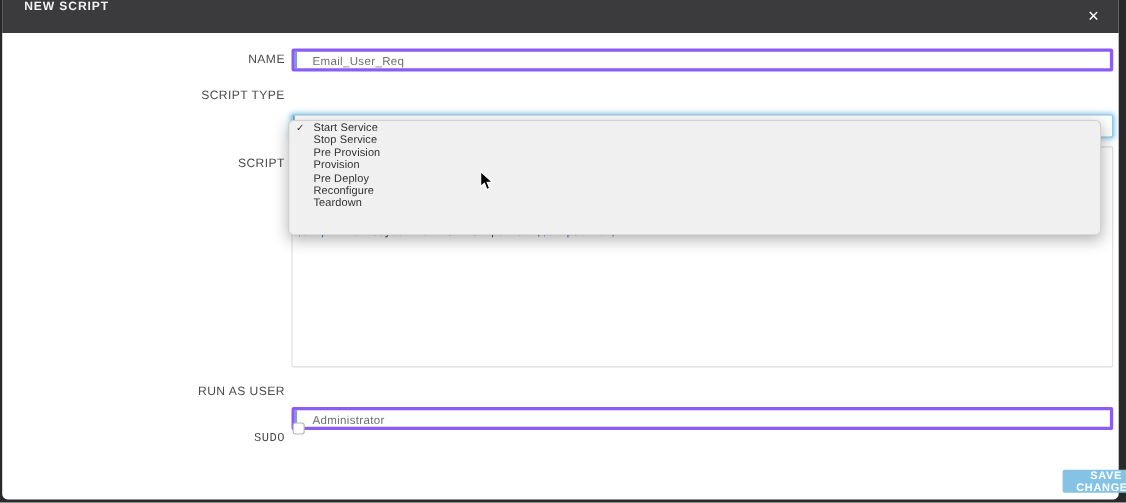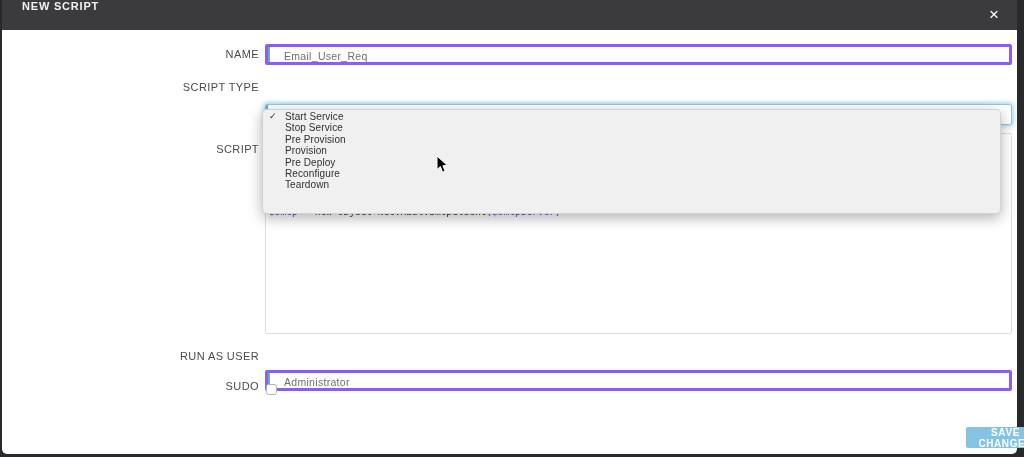--- a/index.html
+++ b/index.html
@@ -80,21 +80,21 @@
 
     <div class="field-label" style="top:143px;">SCRIPT</div>
     <div class="script-area"></div>
     <div class="script-code">
         <div class="code-line"><span class="tok-var">$smtp</span><span class="tok-plain"> = new-object Net.Mail.SmtpClient(</span><span class="tok-var">$smtpServer</span><span class="tok-plain">)</span></div>
       </div>
 
     <div class="field-label" style="top:350px;">RUN AS USER</div>
     <div class="input-box" style="top:346px;margin-top:24px;">Administrator</div>
 
-    <div class="field-label" style="top:380px;">SUDO</div>
+    <div class="field-label" style="top:393px;font-family:Liberation Mono, monospace;">SUDO</div>
     <div class="checkbox"></div>
 
     <button class="save-btn">SAVE CHANGES</button>
   </div>
 
   <div class="dropdown-menu">
       <div class="menu-item"><span class="check">✓</span><span>Start Service</span></div>
       <div class="menu-item"><span class="check"></span><span>Stop Service</span></div>
       <div class="menu-item"><span class="check"></span><span>Pre Provision</span></div>
       <div class="menu-item"><span class="check"></span><span>Provision</span></div>

